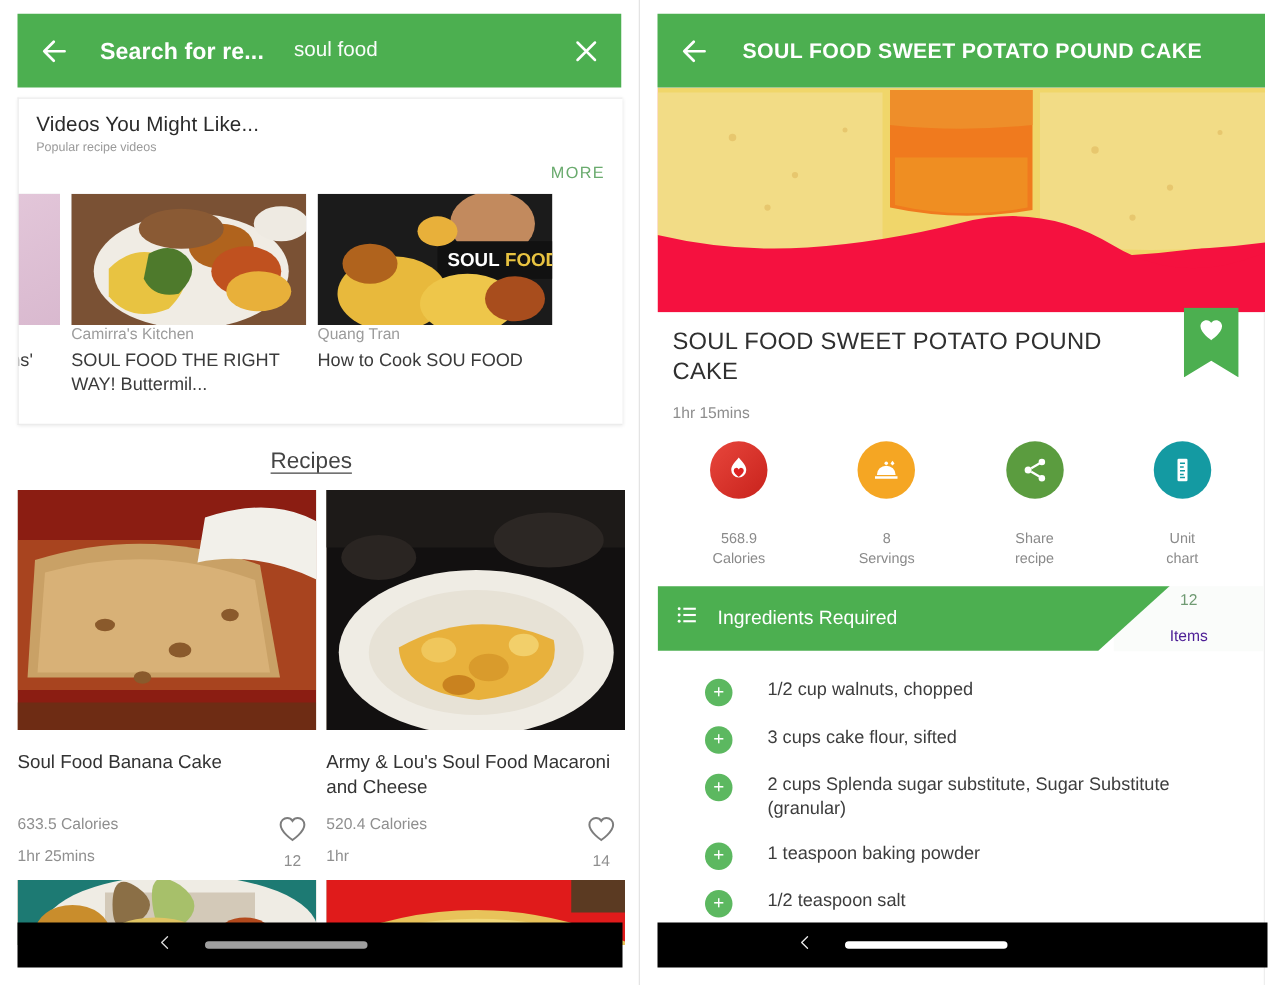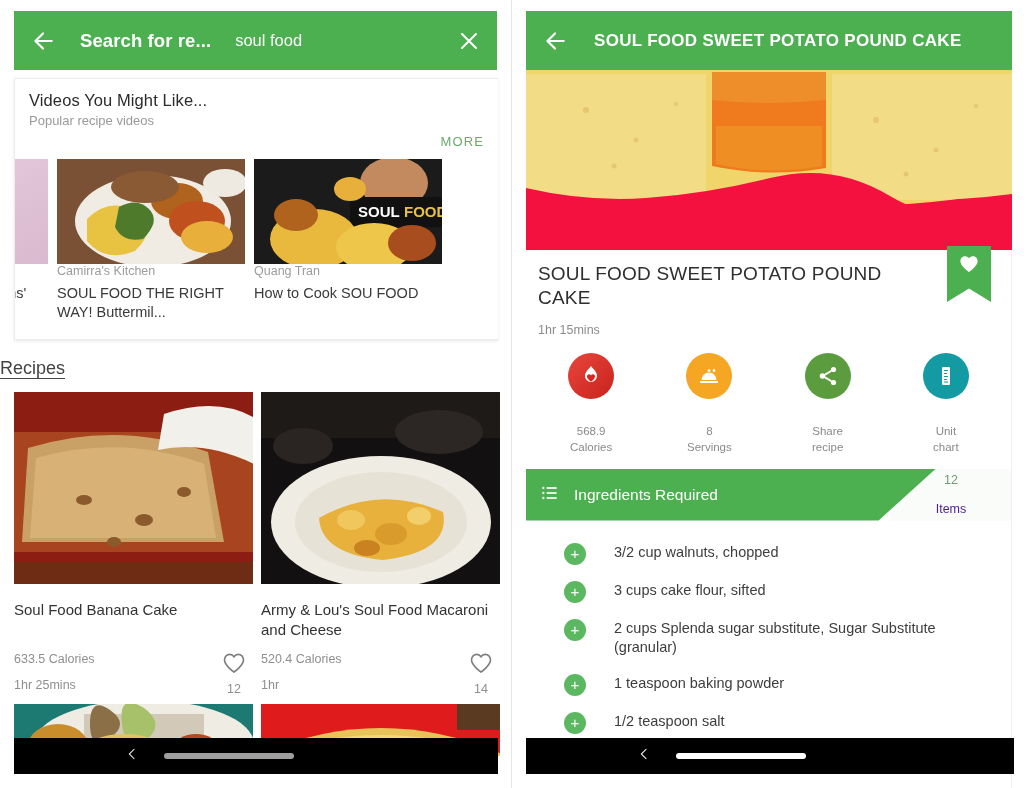--- a/index.html
+++ b/index.html
@@ -41,39 +41,39 @@
   .videos-card {
     position: absolute; left: 14px; top: 78px; width: 484px; height: 262px;
     background: #fff; border: 1px solid #ececec; border-right: none;
     box-shadow: 0 1px 3px rgba(0,0,0,.10);
     overflow: hidden;
   }
   .videos-head { display: flex; align-items: flex-start; padding: 12px 14px 10px 14px; flex-direction: column; }
   .videos-head-text h3 {
     font-size: 16.5px; font-weight: normal; color: #2b2b2b; letter-spacing: .1px;
   }
-  .videos-head-text p { font-size: 13px; color: #9a9a9a; margin-top: 3px; }
+  .videos-head-text p { font-size: 10px; color: #9a9a9a; margin-top: 3px; }
   .more-btn {
     margin-left: auto; color: #6aab6e; font-size: 13px; letter-spacing: 1.1px;
     padding-top: 6px; cursor: pointer; font-weight: 500;
   }
   .video-strip { display: flex; gap: 9px; padding-left: 14px; }
   .video-item { width: 188px; flex: 0 0 188px; }
   .video-item.clip { margin-left: -169px; }
   .vthumb { width: 188px; height: 105px; overflow: hidden; position: relative; background: #ddd; }
   .vthumb svg { display: block; width: 100%; height: 100%; }
   .vchannel { font-size: 12.5px; color: #9c9c9c; }
   .vtitle {
     font-size: 14.5px; color: #3a3a3a; margin-top: 6px; line-height: 1.32;
     max-height: 40px; overflow: hidden;
   }
 
   
   .recipes-head {
-    position: absolute; top: 358px; left: 0; width: 498px; text-align: left;
+    position: absolute; top: 358px; left: 0; width: 498px; text-align: center;
     font-size: 18px; color: #444; text-decoration: underline; text-underline-offset: 4px;
   }
   .recipe-grid {
     position: absolute; top: 392px; left: 14px; width: 486px;
     display: flex; flex-wrap: wrap; gap: 8px;
   }
   .recipe-card { width: 239px; flex: 0 0 239px; }
   .rthumb { width: 239px; height: 192px; overflow: hidden; background: #c8bba8; }
   .rthumb svg { display:block; width: 100%; height: 100%; }
   .rname {
@@ -471,21 +471,21 @@
                 </g>
             </svg>
           </span>
           <span class="btitle">Ingredients Required</span>
         </div>
       </div>
 
       <div class="ing-list">
         <div class="ing-row">
           <span class="ing-plus">+</span>
-          <span class="ing-text">3/2 cup walnuts, chopped</span>
+          <span class="ing-text">1/2 cup walnuts, chopped</span>
         </div>
         <div class="ing-row">
           <span class="ing-plus">+</span>
           <span class="ing-text">3 cups cake flour, sifted</span>
         </div>
         <div class="ing-row">
           <span class="ing-plus">+</span>
           <span class="ing-text">2 cups Splenda sugar substitute, Sugar Substitute (granular)</span>
         </div>
         <div class="ing-row">

